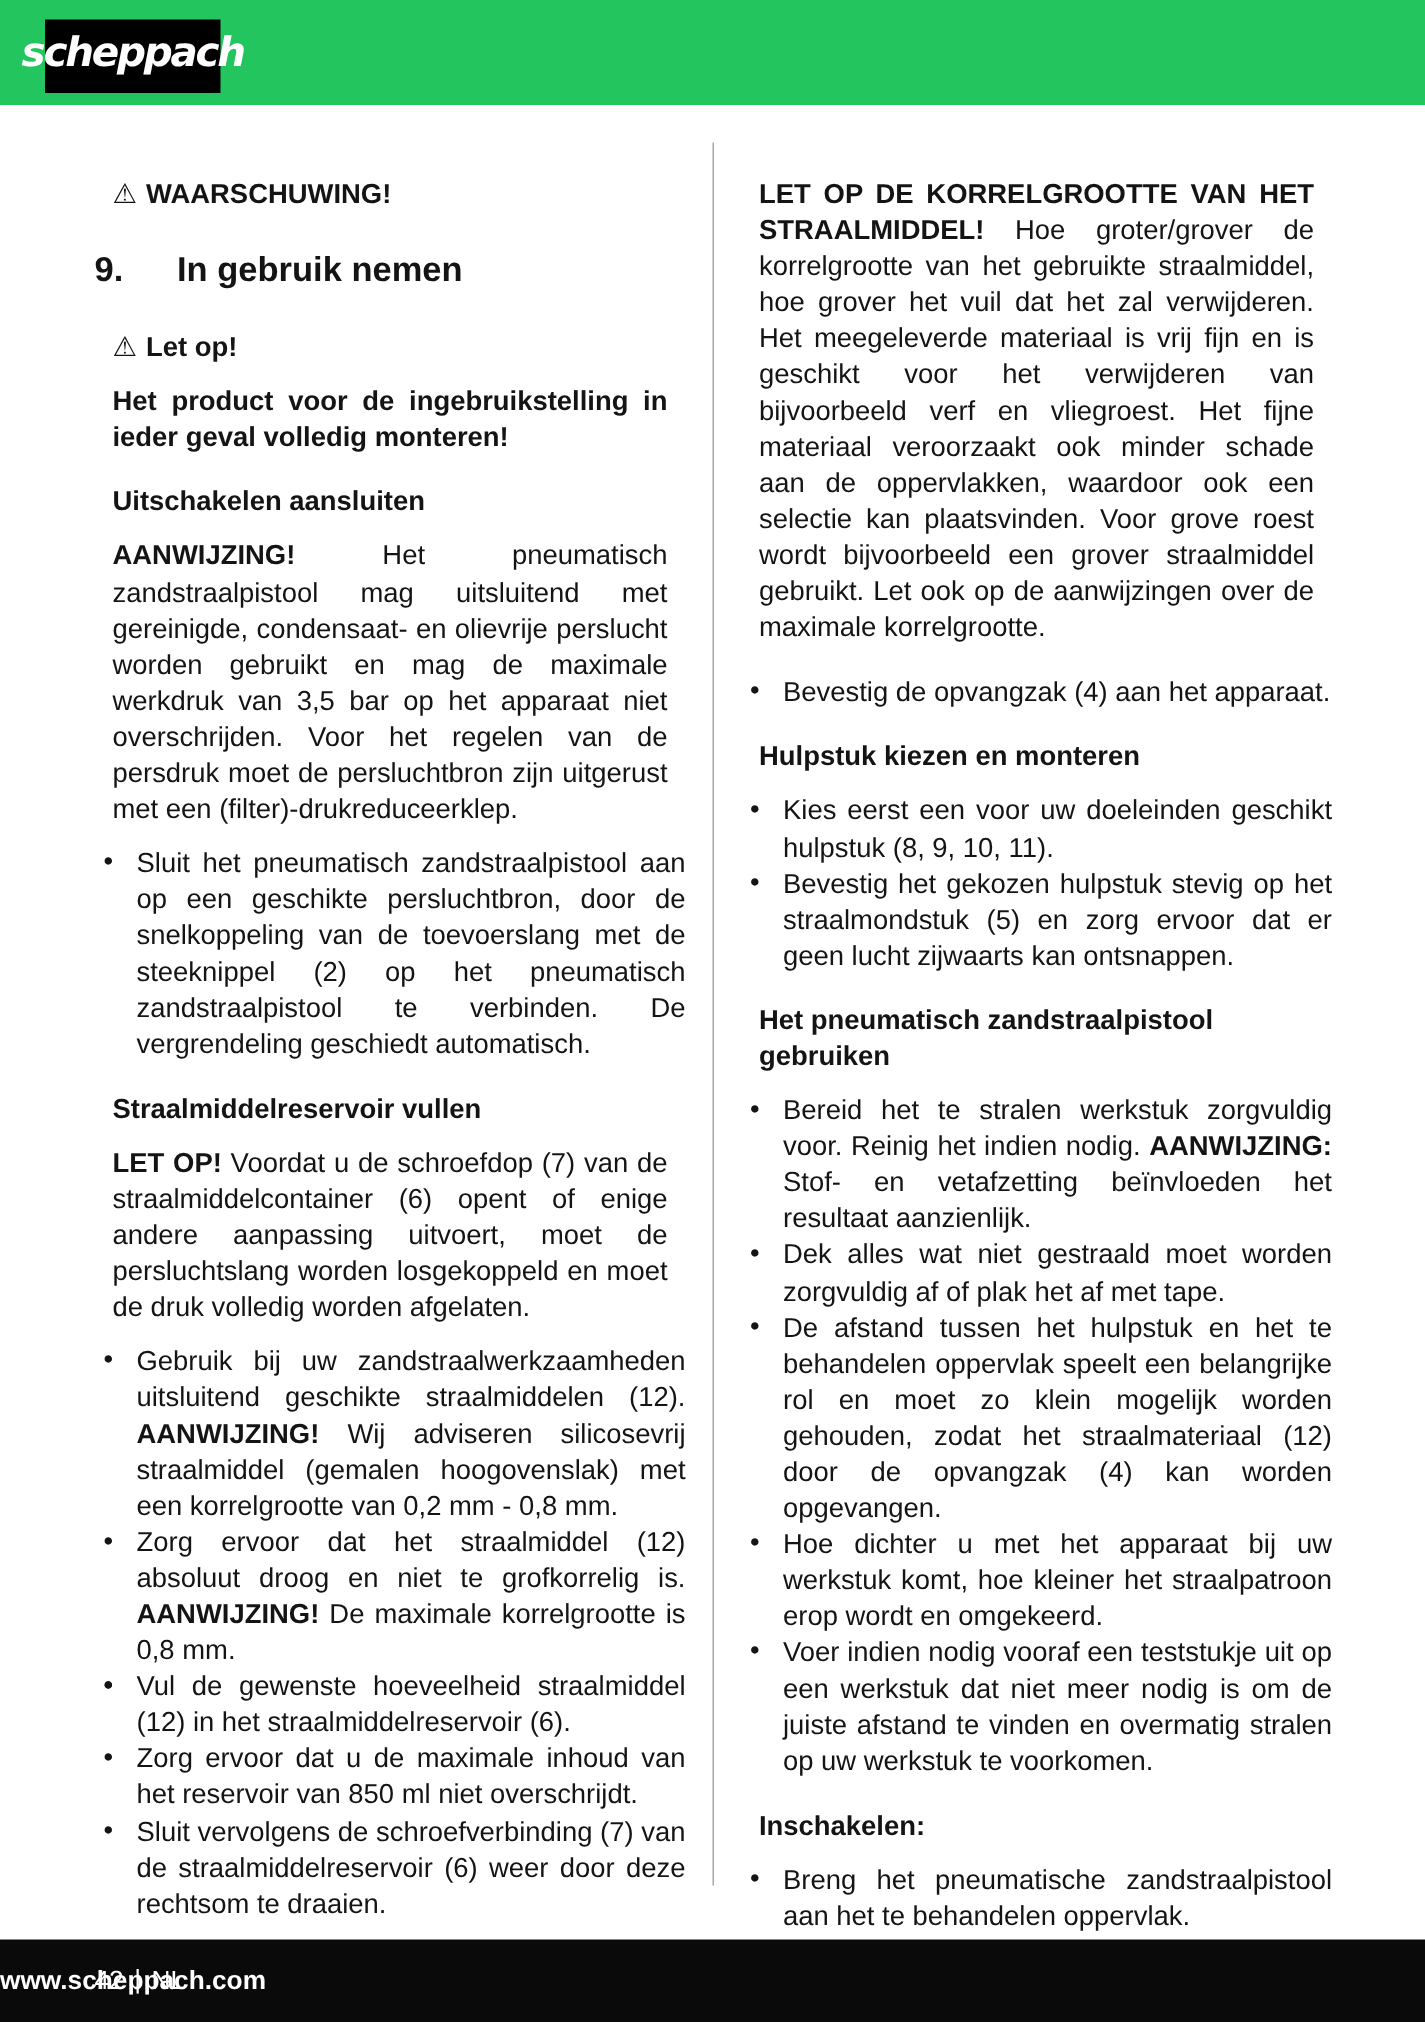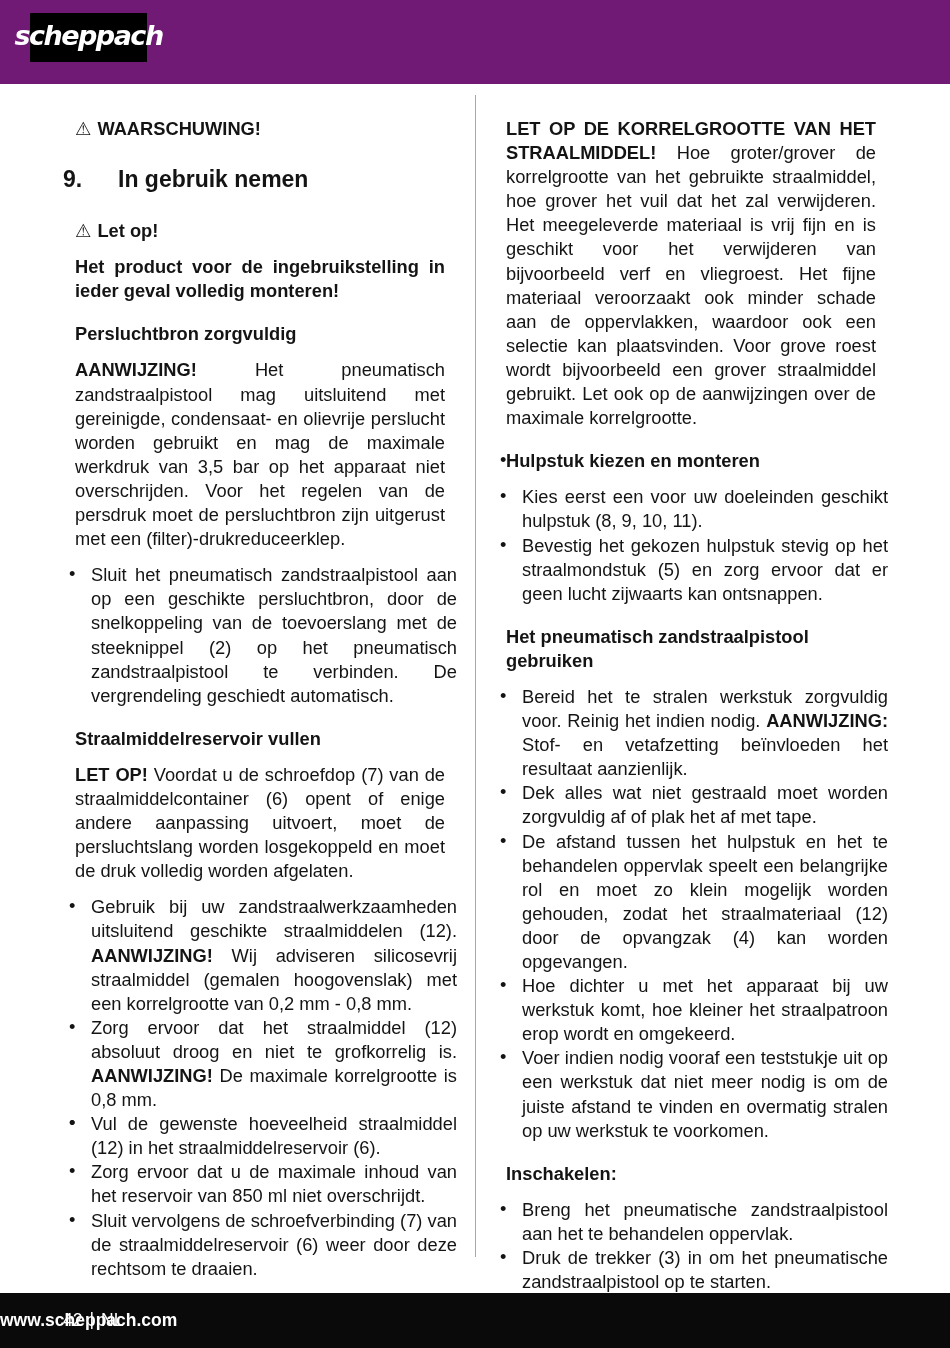--- a/index.html
+++ b/index.html
@@ -4,21 +4,21 @@
 <style>
   html, body { margin:0; padding:0; }
   body {
     width:950px; height:1348px; position:relative; overflow:hidden;
     background:#ffffff; color:#141414;
     font-family:"Liberation Sans", sans-serif;
     font-size:18.3px; line-height:24.1px;
     -webkit-font-smoothing:antialiased;
   }
   
-  .header { position:absolute; top:0; left:0; width:950px; height:84px; background:#701a75; }
+  .header { position:absolute; top:0; left:0; width:950px; height:70px; background:#22c55e; }
   .logo {
     position:absolute; top:13px; left:30px; width:117px; height:49px;
     background:#000000; display:flex; align-items:center; justify-content:center;
   }
   .logo span {
     color:#ffffff; font-family:"DejaVu Sans", sans-serif;
     font-weight:bold; font-style:italic; font-size:27px; letter-spacing:-1.5px;
     padding-bottom:3px;
   }
   
@@ -74,21 +74,21 @@
       <span class="num">9.</span>
       <span>In gebruik nemen</span>
     </div>
 
     <div>
       <p class="warn-title"><span class="warn-ico">⚠</span><span>Let op!</span></p>
       <p class="b j">Het product voor de ingebruikstelling in ieder geval volledig monteren!</p>
     </div>
 
     <div class="block">
-      <p class="b">Persluchtbron zorgvuldig</p>
+      <p class="b">Uitschakelen aansluiten</p>
       <p class="j"><b>AANWIJZING!</b><span> Het pneumatisch zandstraalpistool mag uitsluitend met gereinigde, condensaat- en olievrije perslucht worden gebruikt en mag de maximale werkdruk van 3,5 bar op het apparaat niet overschrijden. Voor het regelen van de persdruk moet de persluchtbron zijn uitgerust met een (filter)-drukreduceerklep.</span></p>
       <ul class="bullets">
         <li><span class="mk">•</span><span>Sluit het pneumatisch zandstraalpistool aan op een geschikte persluchtbron, door de snelkoppeling van de toevoerslang met de steeknippel (2) op het pneumatisch zandstraalpistool te verbinden. De vergrendeling geschiedt automatisch.</span><b></b><span></span></li>
       </ul>
     </div>
 
     <div class="block">
       <p class="b">Straalmiddelreservoir vullen</p>
       <p class="j"><b>LET OP!</b><span> Voordat u de schroefdop (7) van de straalmiddelcontainer (6) opent of enige andere aanpassing uitvoert, moet de persluchtslang worden losgekoppeld en moet de druk volledig worden afgelaten.</span></p>
       <ul class="bullets">
@@ -103,21 +103,21 @@
   </div>
 
   <div class="col">
 
     <div>
       <p class="j"><b>LET OP DE KORRELGROOTTE VAN HET STRAALMIDDEL!</b><span> Hoe groter/grover de korrelgrootte van het gebruikte straalmiddel, hoe grover het vuil dat het zal verwijderen. Het meegeleverde materiaal is vrij fijn en is geschikt voor het verwijderen van bijvoorbeeld verf en vliegroest. Het fijne materiaal veroorzaakt ook minder schade aan de oppervlakken, waardoor ook een selectie kan plaatsvinden. Voor grove roest wordt bijvoorbeeld een grover straalmiddel gebruikt. Let ook op de aanwijzingen over de maximale korrelgrootte.</span></p>
     </div>
 
     <div class="block">
       <ul class="bullets">
-        <li><span class="mk">•</span><b></b><span></span></li>
+        <li><span class="mk">•</span><span>Bevestig de opvangzak (4) aan het apparaat.</span><b></b><span></span></li>
       </ul>
     </div>
 
     <div class="block">
       <p class="b">Hulpstuk kiezen en monteren</p>
       <ul class="bullets">
         <li><span class="mk">•</span><span>Kies eerst een voor uw doeleinden geschikt hulpstuk (8, 9, 10, 11).</span><b></b><span></span></li>
         <li><span class="mk">•</span><span>Bevestig het gekozen hulpstuk stevig op het straalmondstuk (5) en zorg ervoor dat er geen lucht zijwaarts kan ontsnappen.</span><b></b><span></span></li>
       </ul>
     </div>

